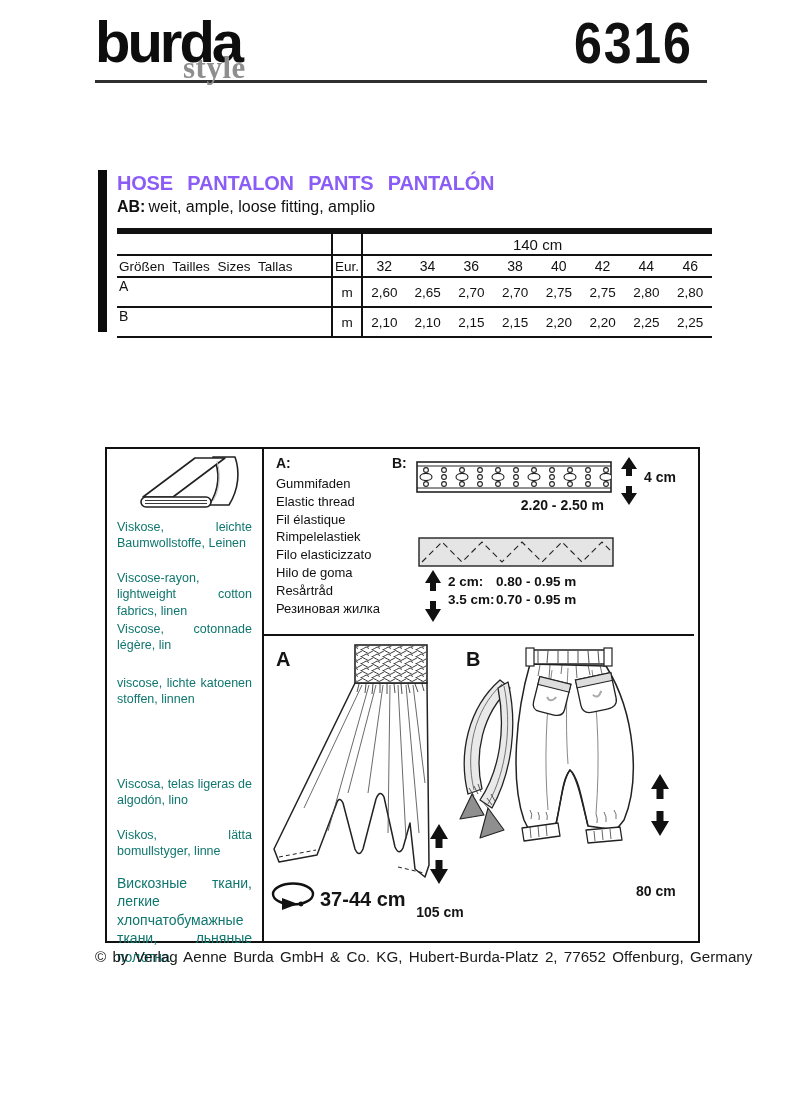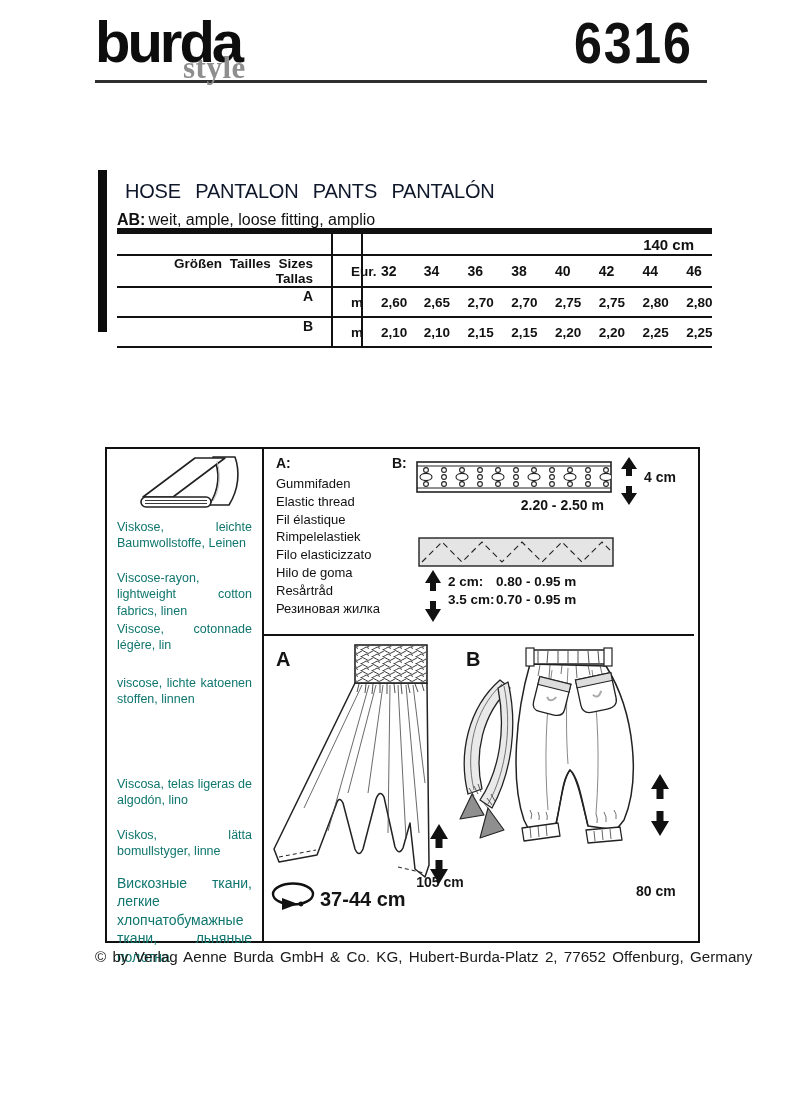--- a/index.html
+++ b/index.html
@@ -9,27 +9,27 @@
   
   .brand{position:absolute;left:95px;top:8px;width:190px;height:92px;}
   .brand-word{position:absolute;left:0;top:0;font-size:58px;font-weight:bold;letter-spacing:-3px;color:#0d0d0d;}
   .brand-sub{position:absolute;left:88px;top:42px;font-family:"Liberation Serif",serif;font-weight:bold;font-size:31px;color:#8e8e8e;letter-spacing:0.5px;z-index:2;}
   .brand-rule{position:absolute;left:95px;top:80px;width:612px;height:3px;background:#2f2f2f;}
   .pattern-number{position:absolute;left:574px;top:10px;font-size:57px;font-weight:bold;letter-spacing:2px;transform:scaleX(0.88);transform-origin:left top;color:#111;}
 
   
   .left-bar{position:absolute;left:98px;top:170px;width:9px;height:162px;background:#0c0c0c;}
   .title-block{position:absolute;left:117px;top:172px;width:560px;}
-  .title-main{font-size:20px;font-weight:normal;letter-spacing:-0.2px;word-spacing:0.45em;margin:8px;color:#0f172a;}
+  .title-main{font-size:20px;font-weight:bold;letter-spacing:-0.2px;word-spacing:0.45em;margin:0;color:#8b5cf6;}
   .title-sub{font-size:16px;margin-top:3px;color:#111;}
   .title-sub b{margin-right:3px;}
 
   
   table.size-table{position:absolute;left:117px;top:228px;width:595px;border-collapse:collapse;table-layout:fixed;color:#111;}
-  table.size-table td{padding:0 18px;font-weight:bold;border-bottom:2px solid #111;text-align:right;}
+  table.size-table td{padding:0 2px;font-weight:normal;border-bottom:2px solid #111;}
   table.size-table tr.r1 td{border-top:6px solid #111;height:20px;}
   table.size-table tr.r2 td{height:20px;}
   table.size-table tr.rA td,table.size-table tr.rB td{height:28px;}
   td.v-sep{border-right:2px solid #111;}
   .c-140{text-align:center;font-size:15px;}
   .c-sizelabel{font-size:13.5px;word-spacing:4px;}
   .c-eur{text-align:center;font-size:13.5px;}
   .c-size{text-align:center;font-size:14px;}
   .c-val{text-align:center;font-size:13.5px;}
   .c-rowlabel{vertical-align:top;font-size:14px;padding-top:1px;}
@@ -61,21 +61,21 @@
   
   .views{position:absolute;left:157px;top:187px;width:432px;height:301px;}
   .view-a-label{position:absolute;left:12px;top:12px;font-size:20px;font-weight:bold;}
   .view-b-label{position:absolute;left:202px;top:12px;font-size:20px;font-weight:bold;}
   .pants-a{position:absolute;left:8px;top:7px;}
   .sash{position:absolute;left:186px;top:40px;}
   .pants-b{position:absolute;left:240px;top:6px;}
   .circ-icon{position:absolute;left:6px;top:244px;}
   .label-circ{position:absolute;left:56px;top:252px;font-size:20px;font-weight:bold;}
   .arrow-105{position:absolute;left:165px;top:188px;}
-  .label-105{position:absolute;left:146px;top:238px;width:60px;text-align:center;font-size:14px;font-weight:bold;}
+  .label-105{position:absolute;left:146px;top:268px;width:60px;text-align:center;font-size:14px;font-weight:bold;}
   .arrow-80{position:absolute;left:386px;top:138px;}
   .label-80{position:absolute;left:372px;top:208px;width:50px;font-size:14px;font-weight:bold;margin-top:39px;}
 
   
   .copyright{position:absolute;left:95px;top:948px;font-size:15.2px;color:#1a1a1a;word-spacing:2px;}
 
   svg{display:block;}
 </style>
 </head>
 <body>

